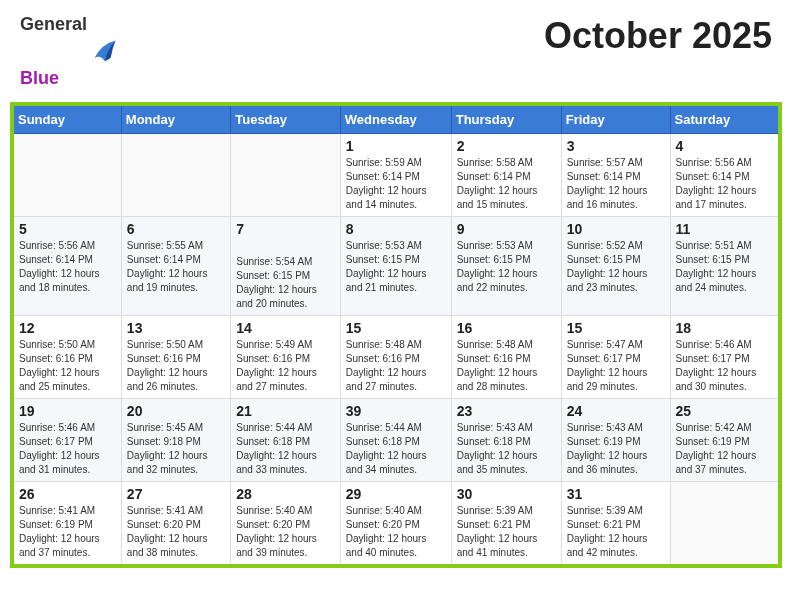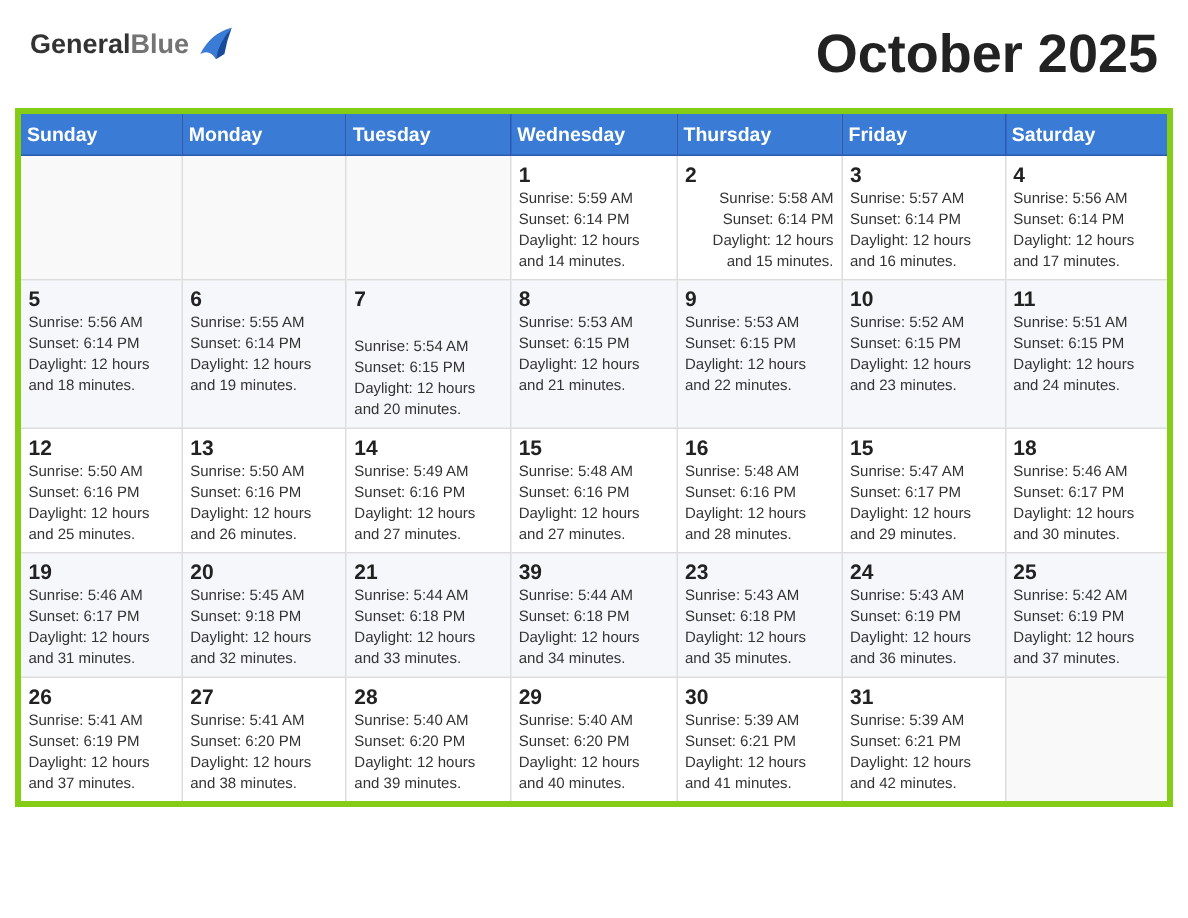--- a/index.html
+++ b/index.html
@@ -16,27 +16,27 @@
       align-items: flex-start;
       margin-bottom: 10px;
       padding: 5px 10px;
     }
     .logo {
       display: flex;
       align-items: center;
     }
     .logo-text {
       display: flex;
-      flex-direction: row;
+      flex-direction: column;
       font-size: 18px;
       font-weight: bold;
       line-height: 1;
     }
     .logo-general { color: #333; }
-    .logo-blue { color: #737373; }
+    .logo-blue { color: #a21caf; margin-top: 36px; }
     .logo-bird {
       width: 28px;
       height: 28px;
       margin-left: 4px;
     }
     .title-section {
       text-align: center;
     }
     .month-title {
       font-size: 36px;
@@ -129,21 +129,21 @@
         <td class="empty-cell"></td>
         <td class="empty-cell"></td>
         <td>
           <div class="day-number">1</div>
           <div class="day-info" style="white-space: pre-line;">Sunrise: 5:59 AM
 Sunset: 6:14 PM
 Daylight: 12 hours and 14 minutes.</div>
         </td>
         <td>
           <div class="day-number">2</div>
-          <div class="day-info" style="white-space: pre-line; text-align: right;">Sunrise: 5:58 AM
+          <div class="day-info" style="white-space: pre-line;">Sunrise: 5:58 AM
 Sunset: 6:14 PM
 Daylight: 12 hours and 15 minutes.</div>
         </td>
         <td>
           <div class="day-number">3</div>
           <div class="day-info" style="white-space: pre-line;">Sunrise: 5:57 AM
 Sunset: 6:14 PM
 Daylight: 12 hours and 16 minutes.</div>
         </td>
         <td>

